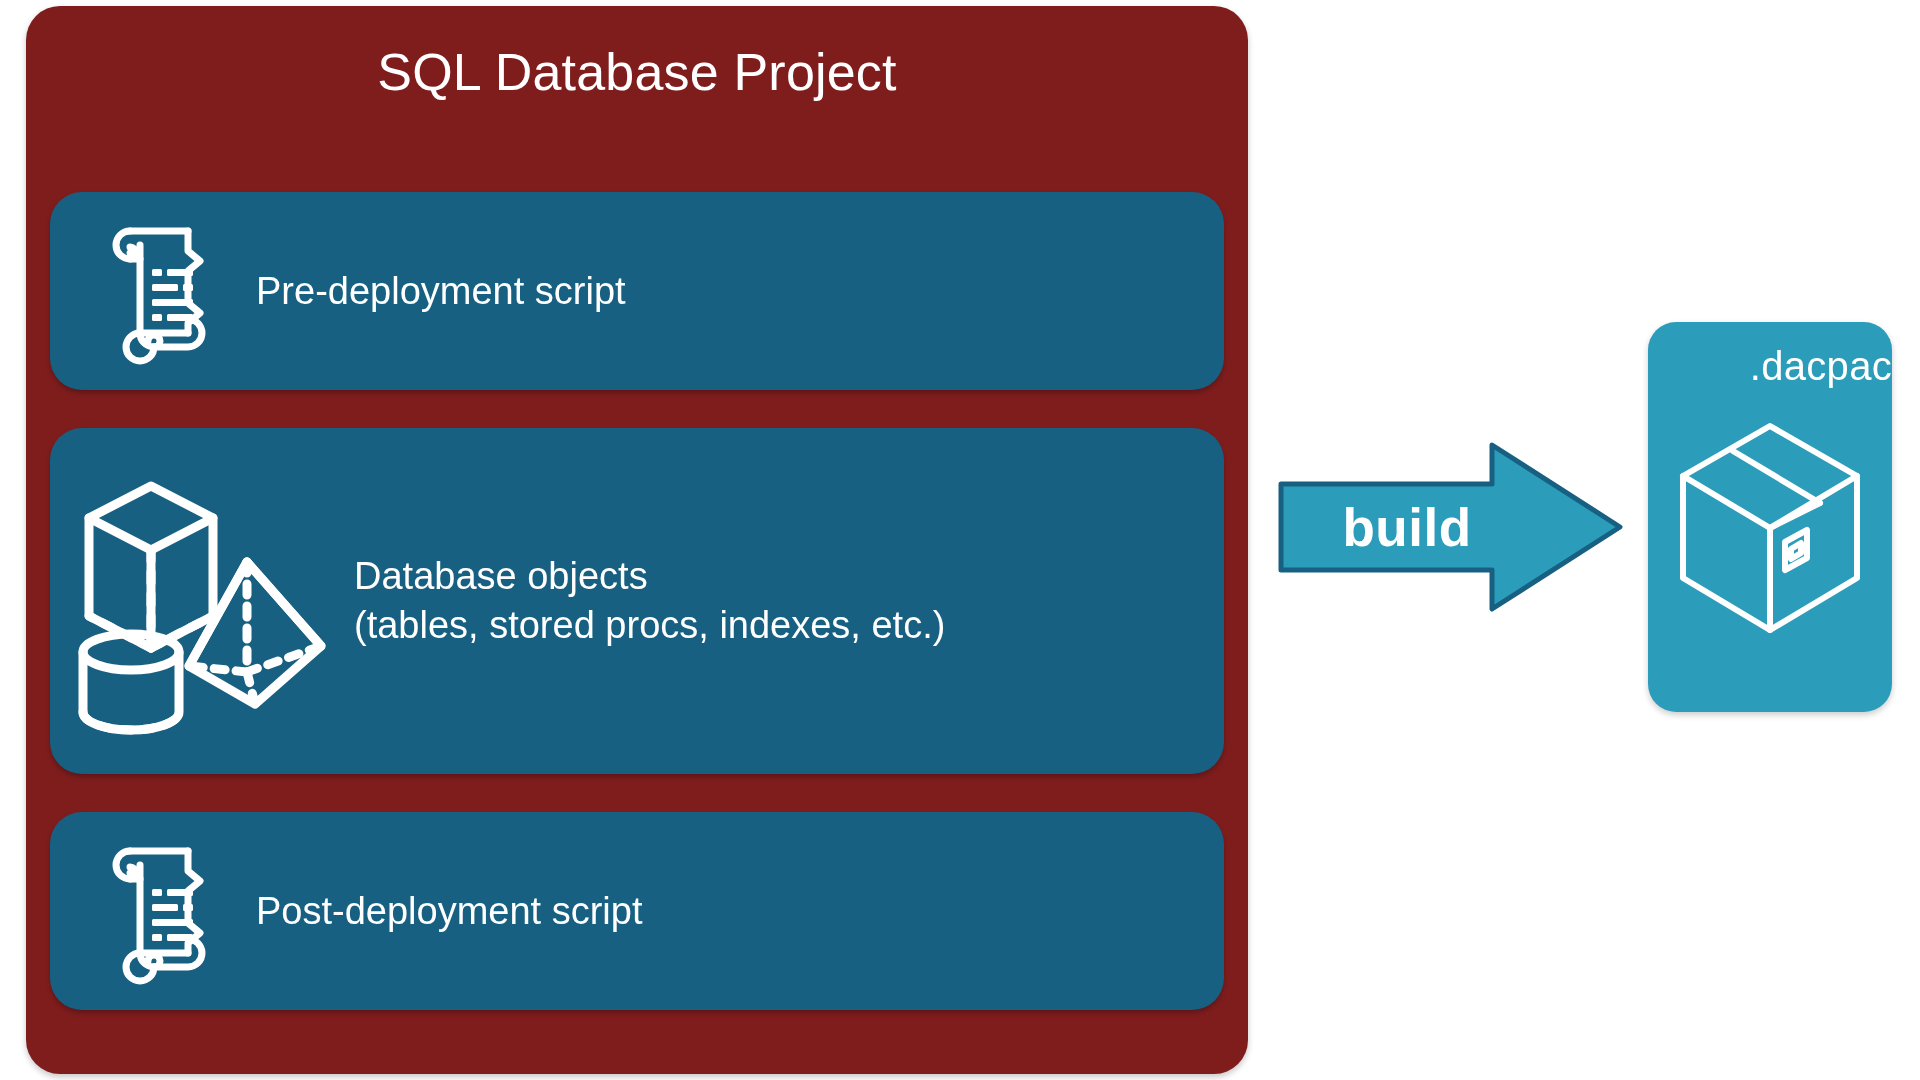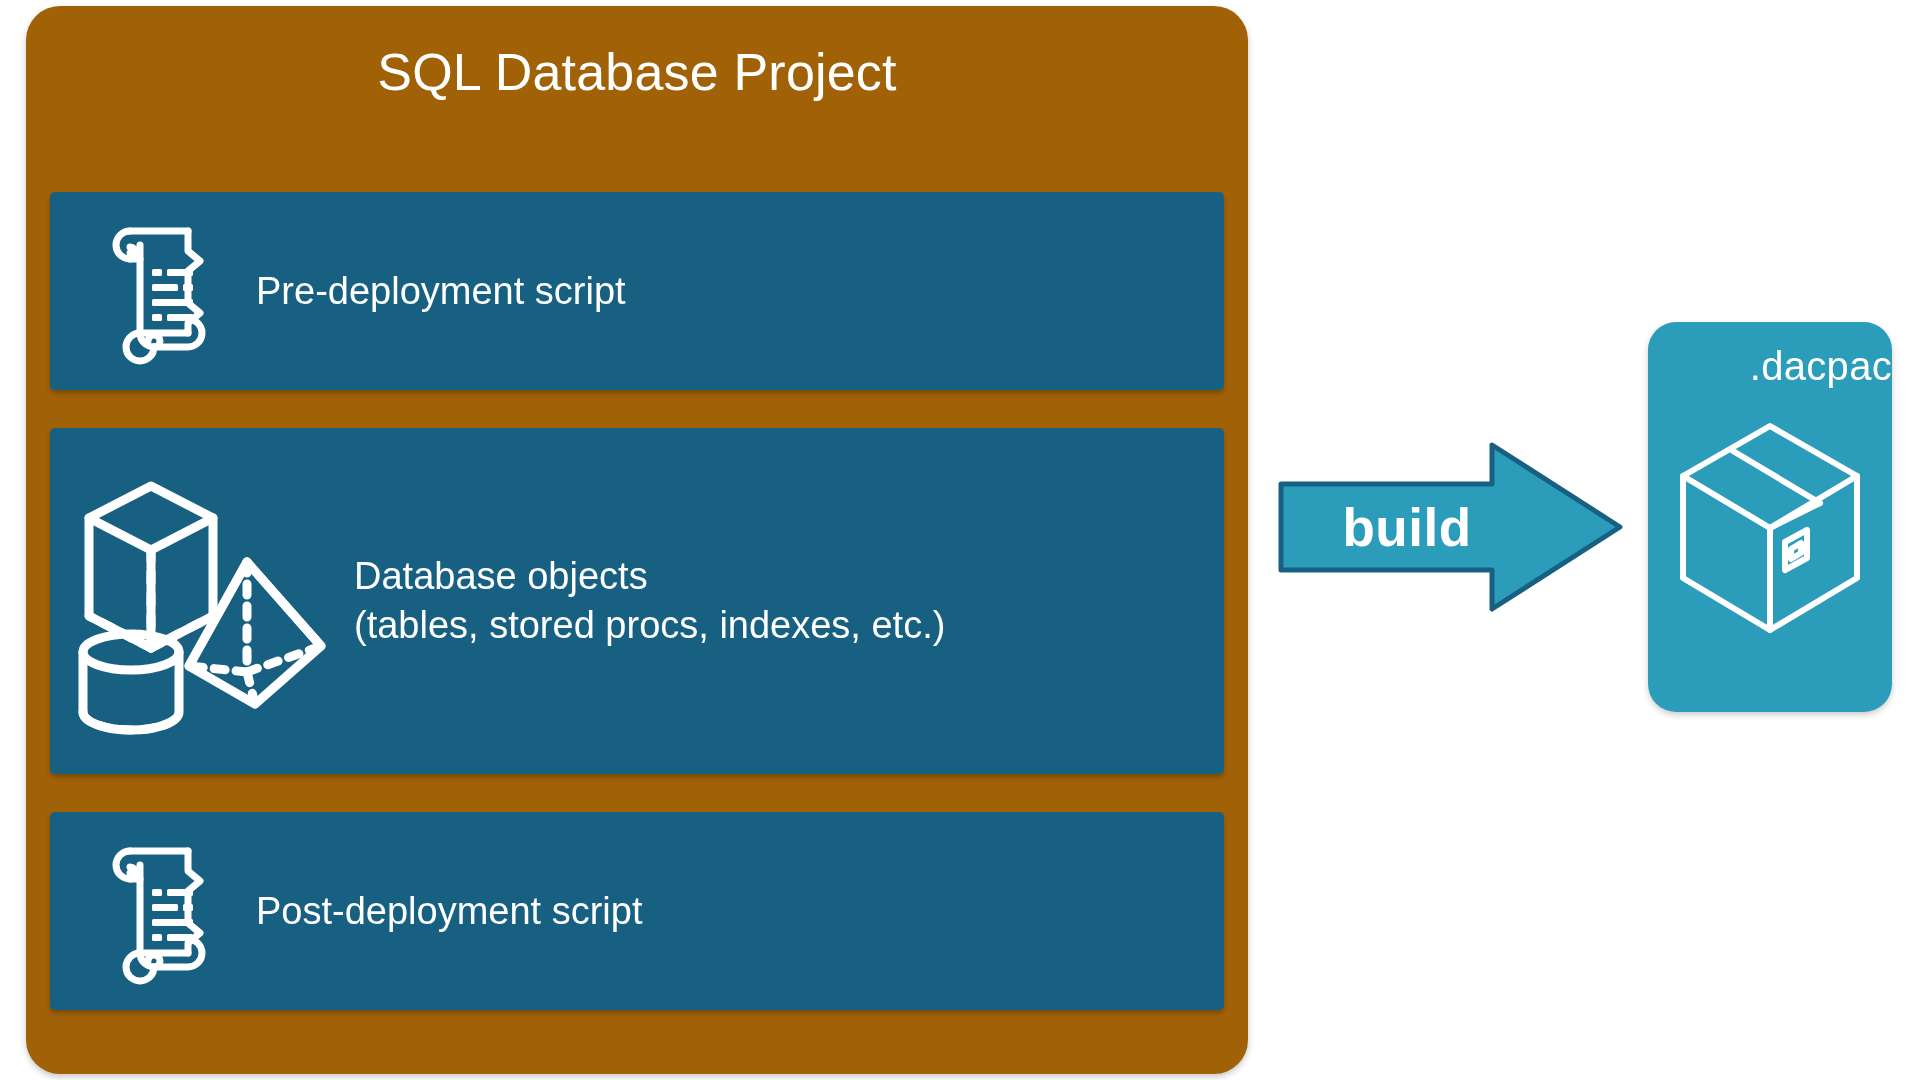--- a/index.html
+++ b/index.html
@@ -16,21 +16,21 @@
     -webkit-font-smoothing: antialiased;
   }
 
   
   .project-card {
     position: absolute;
     left: 26px;
     top: 6px;
     width: 1222px;
     height: 1068px;
-    background: #a16207;
+    background: #7f1d1d;
     border-radius: 34px;
     box-shadow: 0 3px 6px rgba(0,0,0,0.22);
     box-sizing: border-box;
     text-decoration: underline;
   }
 
   .project-title {
     position: absolute;
     left: 0;
     top: 38px;
@@ -42,21 +42,21 @@
     letter-spacing: 0.2px;
     line-height: 1.1;
   }
 
   
   .panel {
     position: absolute;
     left: 24px;
     width: 1174px;
     background: #186081;
-    border-radius: 5px;
+    border-radius: 32px;
     box-shadow: 0 3px 5px rgba(0,0,0,0.25);
     box-sizing: border-box;
     display: flex;
     align-items: center;
   }
   .panel-pre  { top: 186px;  height: 198px; }
   .panel-objects { top: 422px; height: 346px; }
   .panel-post { top: 806px;  height: 198px; }
 
   .panel-icon {

